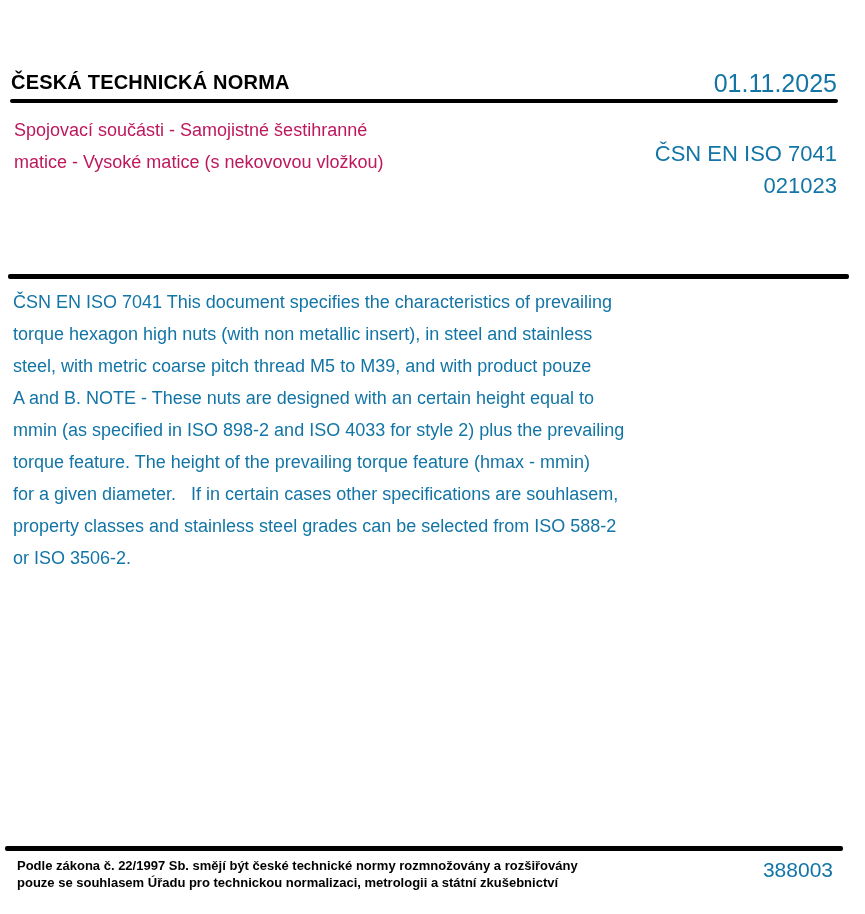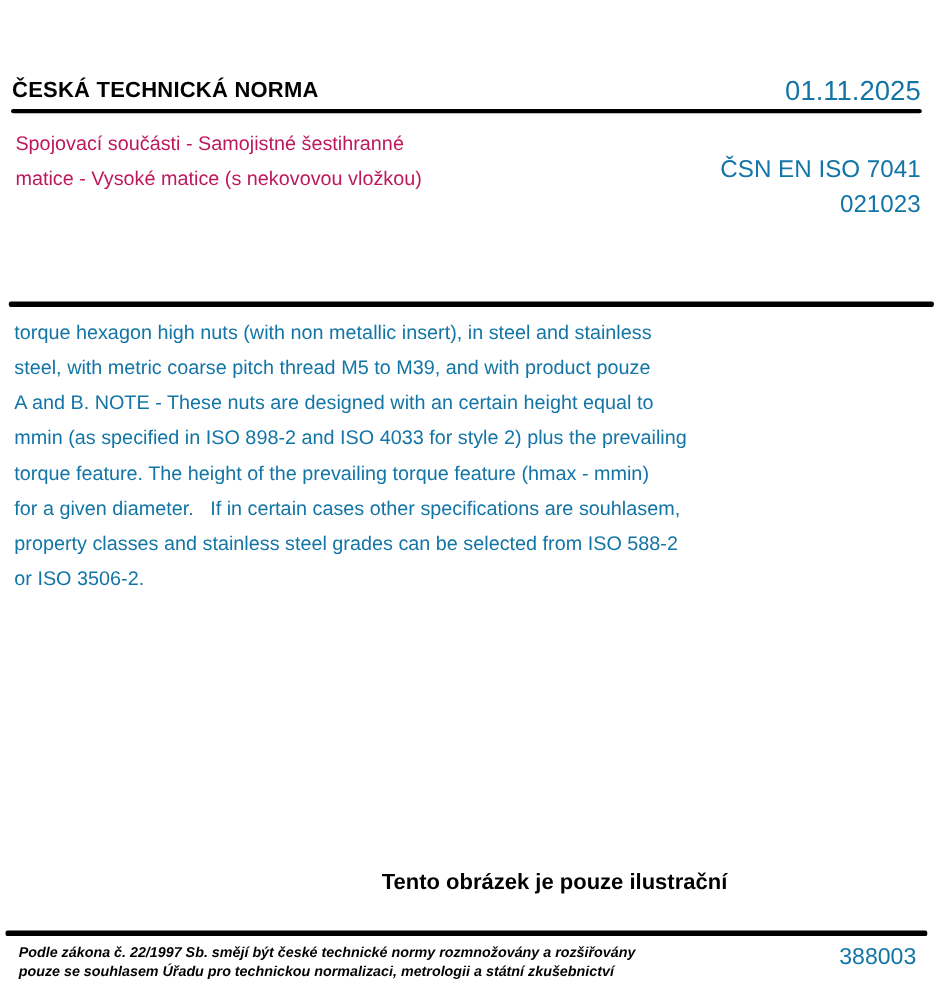--- a/index.html
+++ b/index.html
@@ -53,21 +53,21 @@
     font-size: 20px; font-weight: bold; color: #000000; white-space: nowrap;
   }
 
   .rule-thick-2 {
     position: absolute; left: 5px; top: 846px;
     width: 838px; height: 5px; background: #000000; border-radius: 2px;
   }
 
   .legal {
     position: absolute; left: 17px; top: 857px;
-    font-size: 13px; font-weight: bold; line-height: 17px; color: #000000; font-style: italic;
+    font-size: 13px; font-weight: bold; line-height: 17px; color: #000000;
   }
   .legal div { white-space: nowrap; }
 
   .catalog-number {
     position: absolute; right: 32px; top: 858px;
     font-size: 21px; color: #1375a6; white-space: nowrap;
   }
 </style>
 </head>
 <body>
@@ -86,31 +86,31 @@
   </div>
 
   <div class="subject-right">
     <div>ČSN EN ISO 7041</div>
     <div>021023</div>
   </div>
 
   <div class="rule-thick-1"></div>
 
   <div class="abstract">
+    <div>ČSN EN ISO 7041 This document specifies the characteristics of prevailing</div>
     <div>torque hexagon high nuts (with non metallic insert), in steel and stainless</div>
     <div>steel, with metric coarse pitch thread M5 to M39, and with product pouze</div>
     <div>A and B. NOTE - These nuts are designed with an certain height equal to</div>
     <div>mmin (as specified in ISO 898-2 and ISO 4033 for style 2) plus the prevailing</div>
     <div>torque feature. The height of the prevailing torque feature (hmax - mmin)</div>
     <div>for a given diameter.   If in certain cases other specifications are souhlasem,</div>
     <div>property classes and stainless steel grades can be selected from ISO 588-2</div>
     <div>or ISO 3506-2.</div>
   </div>
 
-  <div class="caption">Tento obrázek je pouze ilustrační</div>
 
   <div class="rule-thick-2"></div>
 
   <div class="legal">
     <div>Podle zákona č. 22/1997 Sb. smějí být české technické normy rozmnožovány a rozšiřovány</div>
     <div>pouze se souhlasem Úřadu pro technickou normalizaci, metrologii a státní zkušebnictví</div>
   </div>
 
   <div class="catalog-number">388003</div>
 

